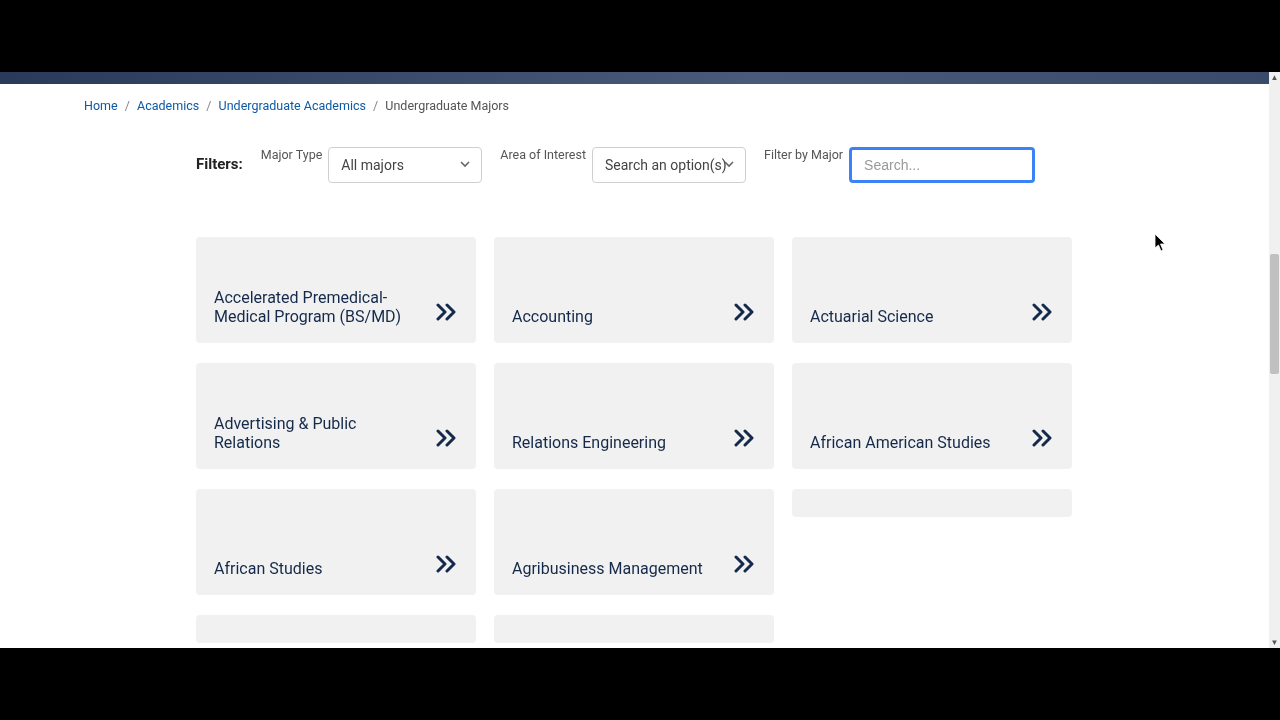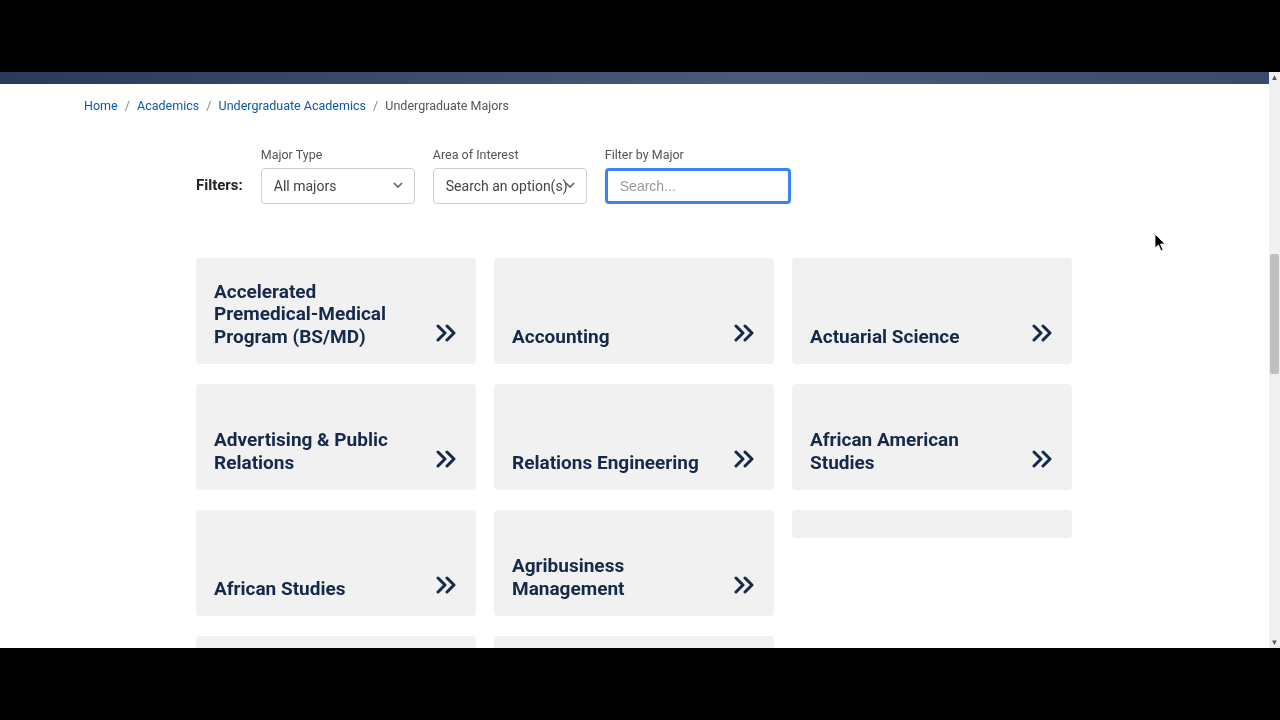--- a/index.html
+++ b/index.html
@@ -62,21 +62,21 @@
     align-items: flex-end;
     gap: 18px;
     padding: 26px 0 0 196px;
   }
   .filters-label {
     font-weight: 700;
     font-size: 15px;
     color: #222;
     padding-bottom: 10px;
   }
-  .filter-group { display: flex; flex-direction: column; gap: 6px; }
+  .filter-group { display: flex; flex-direction: row; gap: 6px; }
   .filter-group-label { font-size: 12.5px; color: #555; }
   .select {
     position: relative;
     width: 154px;
     height: 36px;
     border: 1px solid #cfcfcf;
     border-radius: 4px;
     background: #fff;
     display: flex;
     align-items: center;
@@ -112,22 +112,22 @@
     background: #f1f1f1;
     border-radius: 4px;
     height: 106px;
     padding: 16px 18px 16px 18px;
     display: flex;
     align-items: flex-end;
     justify-content: space-between;
     cursor: pointer;
   }
   .card-title {
-    font-weight: 700;
-    font-size: 19px;
+    font-weight: 400;
+    font-size: 16px;
     line-height: 1.18;
     color: #152a4a;
     max-width: 210px;
   }
   .card .arrows {
     color: #152a4a;
     flex-shrink: 0;
     margin-left: 6px;
     padding-bottom: 2px;
   }

